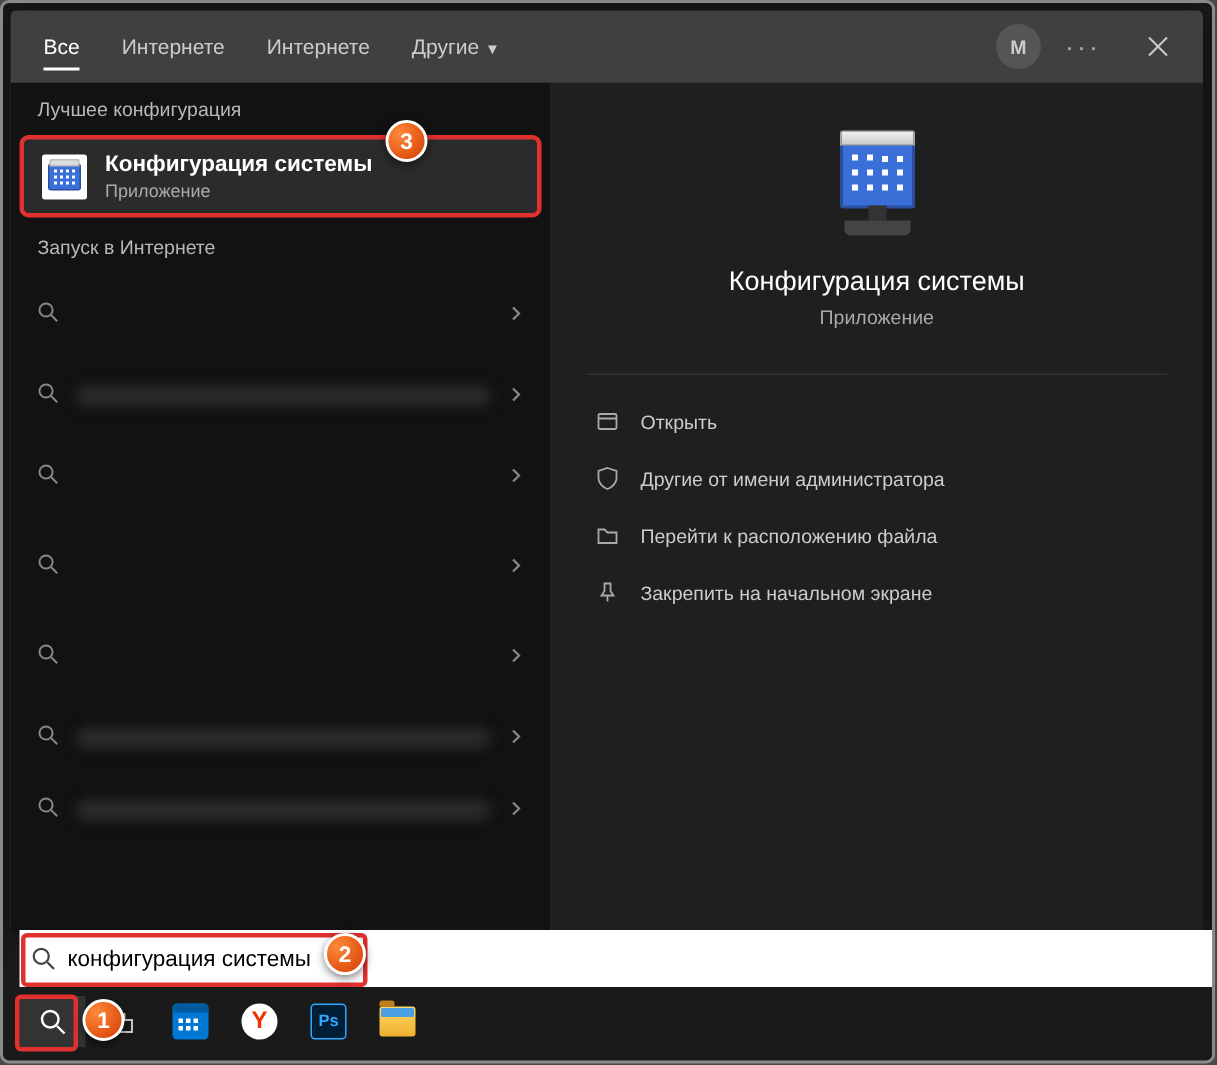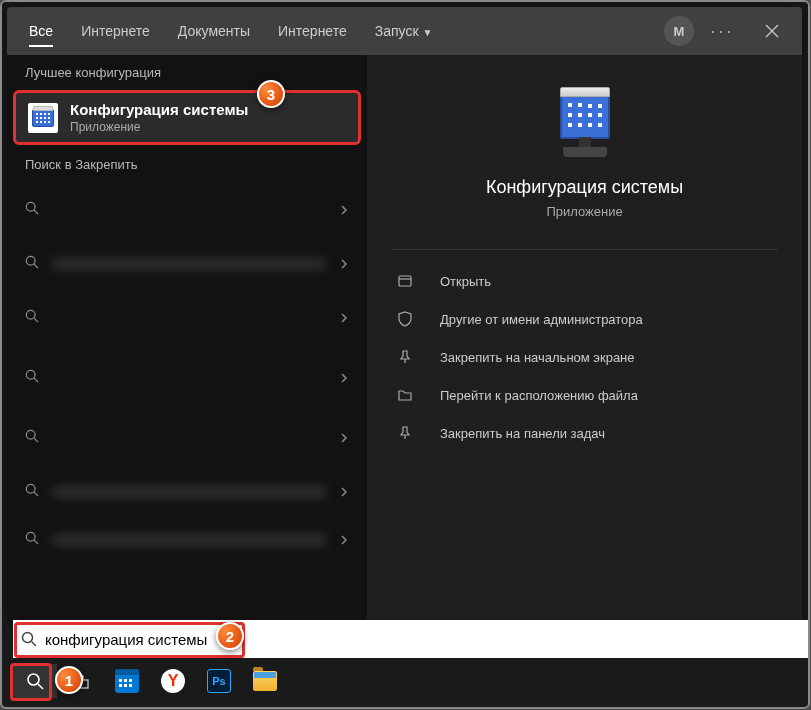--- a/index.html
+++ b/index.html
@@ -49,21 +49,21 @@
   .r-icon .msconfig-big::before { content: ''; position: absolute; top: -10px; left: -2px; right: -2px; height: 8px; background: linear-gradient(#eee, #ccc); border: 1px solid #aaa; border-radius: 2px 2px 0 0; }
   .r-icon .msconfig-big::after { content: ''; position: absolute; top: 6px; left: 6px; width: 4px; height: 4px; background: #fff; box-shadow: 0 10px 0 #fff, 0 20px 0 #fff, 10px 0 0 #fff, 10px 10px 0 #fff, 10px 20px 0 #fff, 20px 1px 0 #fff, 30px 1px 0 #fff, 20px 10px 0 #fff, 30px 10px 0 #fff, 20px 20px 0 #fff, 30px 20px 0 #fff; }
   .r-stand { align-self: center; width: 60px; height: 20px; position: relative; margin-top: -2px; }
   .r-stand::before { content: ''; position: absolute; top: 0; left: 24px; width: 12px; height: 10px; background: #333; }
   .r-stand::after { content: ''; position: absolute; bottom: 0; left: 8px; right: 8px; height: 10px; background: #444; border-radius: 0 0 4px 4px; }
 
   .r-title { color: #fff; font-size: 18px; text-align: center; margin-top: 20px; }
   .r-sub { color: #aaa; font-size: 13px; text-align: center; margin-top: 6px; }
   .r-divider { height: 1px; background: #333; margin: 30px 24px 12px; }
   .r-actions { padding: 0 24px; }
-  .r-action { display: flex; align-items: center; gap: 27px; padding: 11px 6px; color: #ccc; font-size: 13px; cursor: pointer; }
+  .r-action { display: flex; align-items: center; gap: 14px; padding: 11px 6px; color: #ccc; font-size: 13px; cursor: pointer; }
   .r-action svg { width: 16px; height: 16px; stroke: #aaa; fill: none; }
 
   .search-input-row { position: absolute; left: 11px; bottom: 49px; width: 795px; height: 38px; background: #fff; display: flex; align-items: center; padding: 0 8px; z-index: 3; }
   .search-input-row .srch-glass { color: #555; display: flex; align-items: center; }
   .search-input-row .srch-glass svg { width: 16px; height: 16px; }
   .search-input-row input { flex: 1; border: none; outline: none; font-size: 15px; margin-left: 8px; background: transparent; }
   .search-red { position: absolute; left: 12px; bottom: 49px; width: 231px; height: 36px; border: 3px solid #e03030; border-radius: 4px; pointer-events: none; z-index: 5; }
 
   .taskbar { position: absolute; left: 7px; bottom: 6px; height: 40px; width: 795px; background: #1a1a1a; display: flex; align-items: center; padding: 0 4px; gap: 2px; }
   .tb-item { width: 44px; height: 34px; display: flex; align-items: center; justify-content: center; cursor: pointer; }
@@ -84,23 +84,22 @@
 </style>
 </head>
 <body>
 
 <div class="outer-border">
 
   <div class="search-panel">
     <div class="tabs">
       <div class="tab active">Все</div>
       <div class="tab">Интернете</div>
-      <div class="tab">Документы</div>
       <div class="tab">Интернете</div>
-      <div class="tab"><span>Запуск</span><span class="chev">▼</span></div>
+      <div class="tab"><span>Другие</span><span class="chev">▼</span></div>
       <div class="top-right">
         <div class="avatar">M</div>
         <div class="more-btn">···</div>
         <div class="close-btn">
           <svg viewBox="0 0 14 14">
               <path d="M1 1 L13 13 M13 1 L1 13" stroke="#ccc" stroke-width="1.3"></path>
             </svg>
         </div>
       </div>
     </div>
@@ -110,21 +109,21 @@
         <div class="section-header">Лучшее конфигурация</div>
         <div class="best-match best-match-red">
           <div class="msconfig-icon">
               <div class="msconfig-icon-inner"></div>
             </div>
           <div class="bm-text">
             <div class="bm-title">Конфигурация системы</div>
             <div class="bm-sub">Приложение</div>
           </div>
         </div>
-        <div class="section-header">Поиск в Закрепить</div>
+        <div class="section-header">Запуск в Интернете</div>
 
         <div class="web-item double">
             <span class="srch"><svg viewBox="0 0 16 16">
                 <circle cx="6.5" cy="6.5" r="5" stroke="#888" stroke-width="1.5" fill="none"></circle>
                 <path d="M10.5 10.5 L15 15" stroke="#888" stroke-width="1.5"></path>
               </svg></span>
             <div class="blur-area">
               <div class="blur-text"></div>
               <div class="blur-text second"></div>
             </div>
@@ -220,35 +219,29 @@
               <span>Открыть</span>
             </div>
           <div class="r-action">
               <svg viewBox="0 0 16 16">
                 <path d="M8 1 L14 3 V8 C14 11 11 14 8 15 C5 14 2 11 2 8 V3 Z" stroke-width="1.2"></path>
               </svg>
               <span>Другие от имени администратора</span>
             </div>
           <div class="r-action">
               <svg viewBox="0 0 16 16">
+                <path d="M2 4 H6 L8 6 H14 V13 H2 Z" stroke-width="1.2"></path>
+              </svg>
+              <span>Перейти к расположению файла</span>
+            </div>
+          <div class="r-action">
+              <svg viewBox="0 0 16 16">
                 <path d="M6 2 H10 V7 L12 10 H4 L6 7 Z M8 10 V14" stroke-width="1.2"></path>
               </svg>
               <span>Закрепить на начальном экране</span>
-            </div>
-          <div class="r-action">
-              <svg viewBox="0 0 16 16">
-                <path d="M2 4 H6 L8 6 H14 V13 H2 Z" stroke-width="1.2"></path>
-              </svg>
-              <span>Перейти к расположению файла</span>
-            </div>
-          <div class="r-action">
-              <svg viewBox="0 0 16 16">
-                <path d="M6 2 H10 V7 L12 10 H4 L6 7 Z M8 10 V14" stroke-width="1.2"></path>
-              </svg>
-              <span>Закрепить на панели задач</span>
             </div>
         </div>
       </div>
     </div>
   </div>
 
   <div class="search-input-row">
     <span class="srch-glass">
         <svg viewBox="0 0 16 16">
           <circle cx="6.5" cy="6.5" r="5" stroke="#444" stroke-width="1.5" fill="none"></circle>

